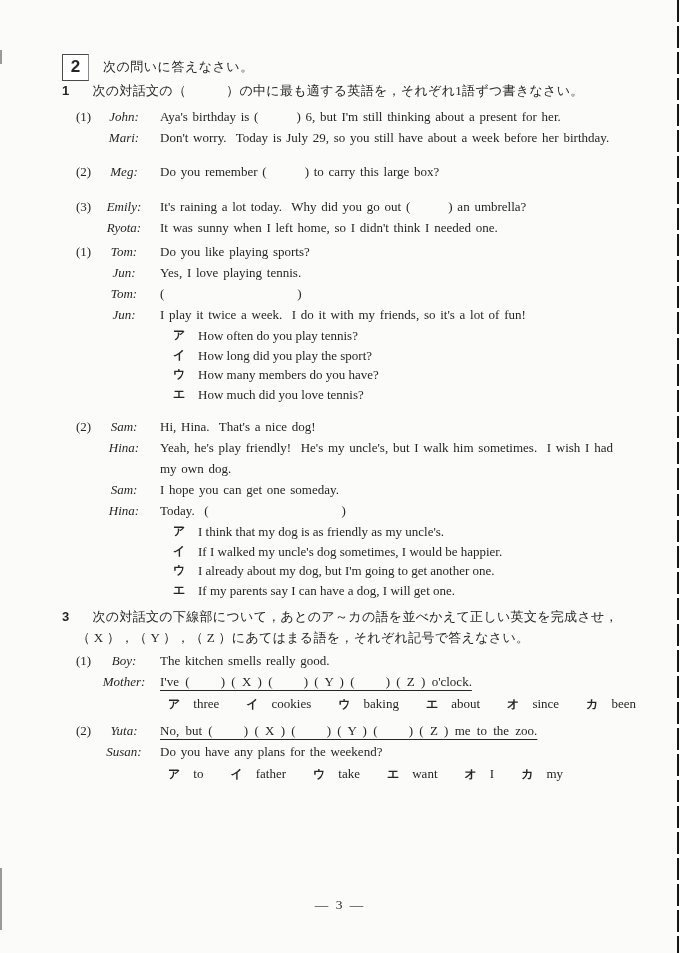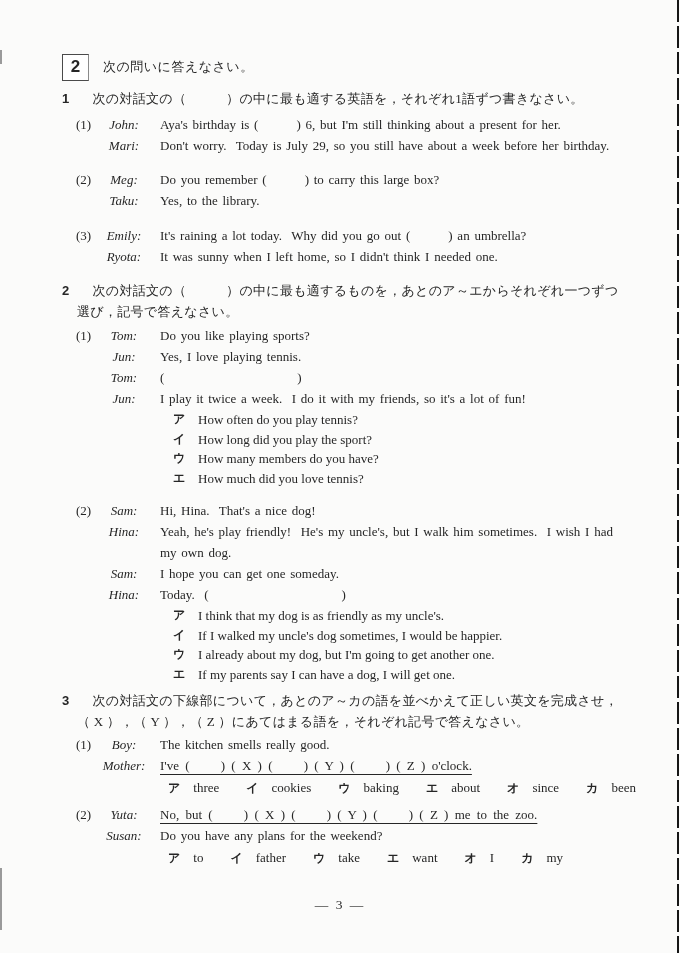--- a/index.html
+++ b/index.html
@@ -26,21 +26,21 @@
     font-family:"Liberation Sans","DejaVu Sans",sans-serif; font-weight:bold; font-size:17px;
   }
   .bigq-title { font-size:13px; letter-spacing:0.5px; }
 
   
   .sec-header { padding-left:15px; text-indent:-15px; line-height:21px; letter-spacing:0.3px; }
   .sec-num {
     font-family:"Liberation Sans","DejaVu Sans",sans-serif; font-weight:bold;
     font-size:13px; margin-right:23px;
   }
-  .mt-q1h { margin-top:8px; } .mt-q2h { margin-top:13px; } .mt-q3h { margin-top:6px; }
+  .mt-q1h { margin-top:0; } .mt-q2h { margin-top:13px; } .mt-q3h { margin-top:6px; }
 
   
   .item { display:flex; }
   .mt-a { margin-top:5px; }  .mt-b { margin-top:13px; } .mt-c { margin-top:14px; }
   .mt-d { margin-top:3px; }  .mt-e { margin-top:12px; } .mt-f { margin-top:2px; }
   .mt-g { margin-top:6px; }
   .item-label { width:33px; padding-left:14px; box-sizing:border-box; flex-shrink:0; line-height:21px; }
   .item-body { flex:1; min-width:0; }
   .line { display:flex; line-height:21px; }
   .speaker { width:58px; flex-shrink:0; text-align:center; font-style:italic;font-family:Liberation Serif, serif; }
@@ -101,44 +101,37 @@
       </div>
     </div>
 
     <div class="item mt-b">
       <div class="item-label">(2)</div>
       <div class="item-body">
         <div class="line">
           <span class="speaker">Meg:</span>
           <span class="line-text">Do you remember (        ) to carry this large box?</span>
         </div>
-        <div class="line">
-          <span class="speaker">Taku:</span>
-          <span class="line-text">Yes, to the library.</span>
-        </div>
       </div>
     </div>
 
     <div class="item mt-c">
       <div class="item-label">(3)</div>
       <div class="item-body">
         <div class="line">
           <span class="speaker">Emily:</span>
           <span class="line-text">It's raining a lot today.  Why did you go out (        ) an umbrella?</span>
         </div>
         <div class="line">
           <span class="speaker">Ryota:</span>
           <span class="line-text">It was sunny when I left home, so I didn't think I needed one.</span>
         </div>
       </div>
     </div>
 
-    <div class="sec-header mt-q2h">
-      <span class="sec-num">2</span><span>次の対話文の（　　　）の中に最も適するものを，あとのア～エからそれぞれ一つずつ選び，記号で答えなさい。</span>
-    </div>
 
     <div class="item mt-d">
       <div class="item-label">(1)</div>
       <div class="item-body">
         <div class="line">
           <span class="speaker">Tom:</span>
           <span class="line-text">Do you like playing sports?</span>
         </div>
         <div class="line">
           <span class="speaker">Jun:</span>

